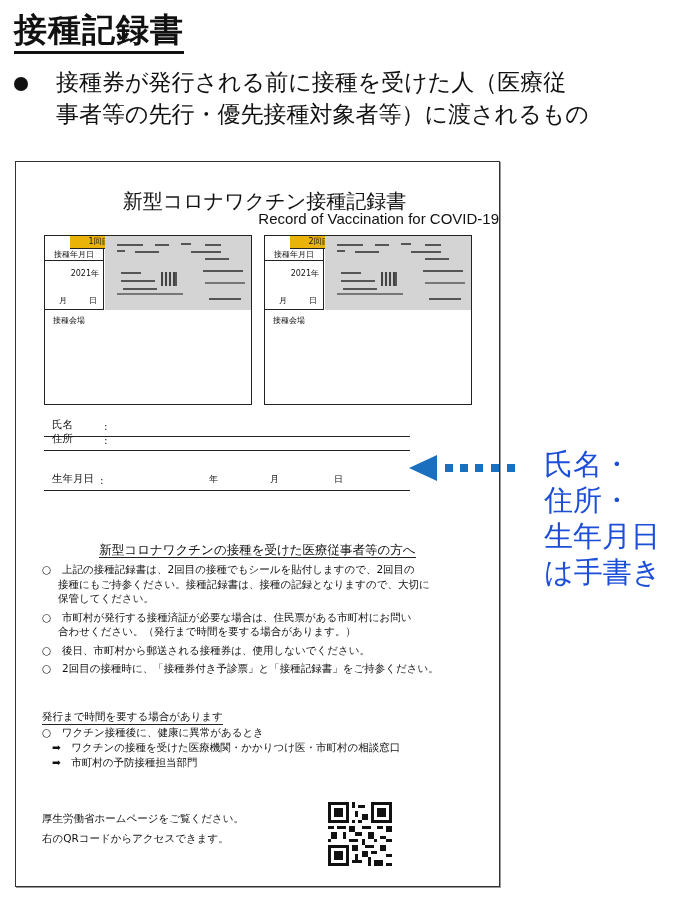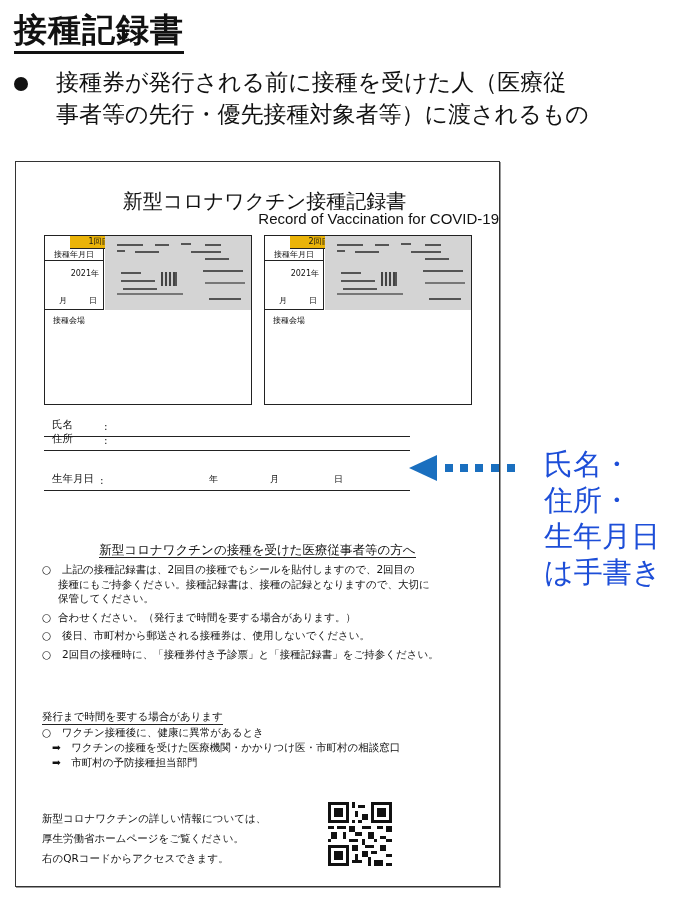--- a/index.html
+++ b/index.html
@@ -162,41 +162,41 @@
   </div>
   <div class="items">
     <div class="item">
       <span class="circ">○</span>
       <span class="tx" style="padding-left:6px">上記の接種記録書は、2回目の接種でもシールを貼付しますので、2回目の</span>
       <span class="tx2">接種にもご持参ください。接種記録書は、接種の記録となりますので、大切に</span>
       <span class="tx2">保管してください。</span>
     </div>
     <div class="item">
       <span class="circ">○</span>
+      <span class="tx" style="padding-left:6px">市町村が発行する接種済証が必要な場合は、住民票がある市町村にお問い</span>
       <span class="tx2">合わせください。（発行まで時間を要する場合があります。）</span>
     </div>
     <div class="item">
       <span class="circ">○</span>
       <span class="tx" style="padding-left:6px">後日、市町村から郵送される接種券は、使用しないでください。</span>
     </div>
     <div class="item">
       <span class="circ">○</span>
       <span class="tx" style="padding-left:6px">2回目の接種時に、「接種券付き予診票」と「接種記録書」をご持参ください。</span>
     </div>
   </div>
 
   <div class="consult-title">発行まで時間を要する場合があります</div>
   <div class="consult">
     <span class="c-row">○　ワクチン接種後に、健康に異常があるとき</span>
     <span class="c-row sub">➡　ワクチンの接種を受けた医療機関・かかりつけ医・市町村の相談窓口</span>
     <span class="c-row sub">➡　市町村の予防接種担当部門</span>
   </div>
 
   <div class="info">
-    <div>新型コロナワクチンの詳しい情報については、</div>
     <div>厚生労働省ホームページをご覧ください。</div>
     <div>右のQRコードからアクセスできます。</div>
   </div>
 
   <svg class="qrcode" viewBox="0 0 21 21" shape-rendering="crispEdges">
     <rect width="21" height="21" fill="#fff"></rect>
     <g fill="#111">
       <rect x="0" y="0" width="7" height="7"></rect>
         <rect x="1" y="1" width="5" height="5" fill="#fff"></rect>
         <rect x="2" y="2" width="3" height="3"></rect>

